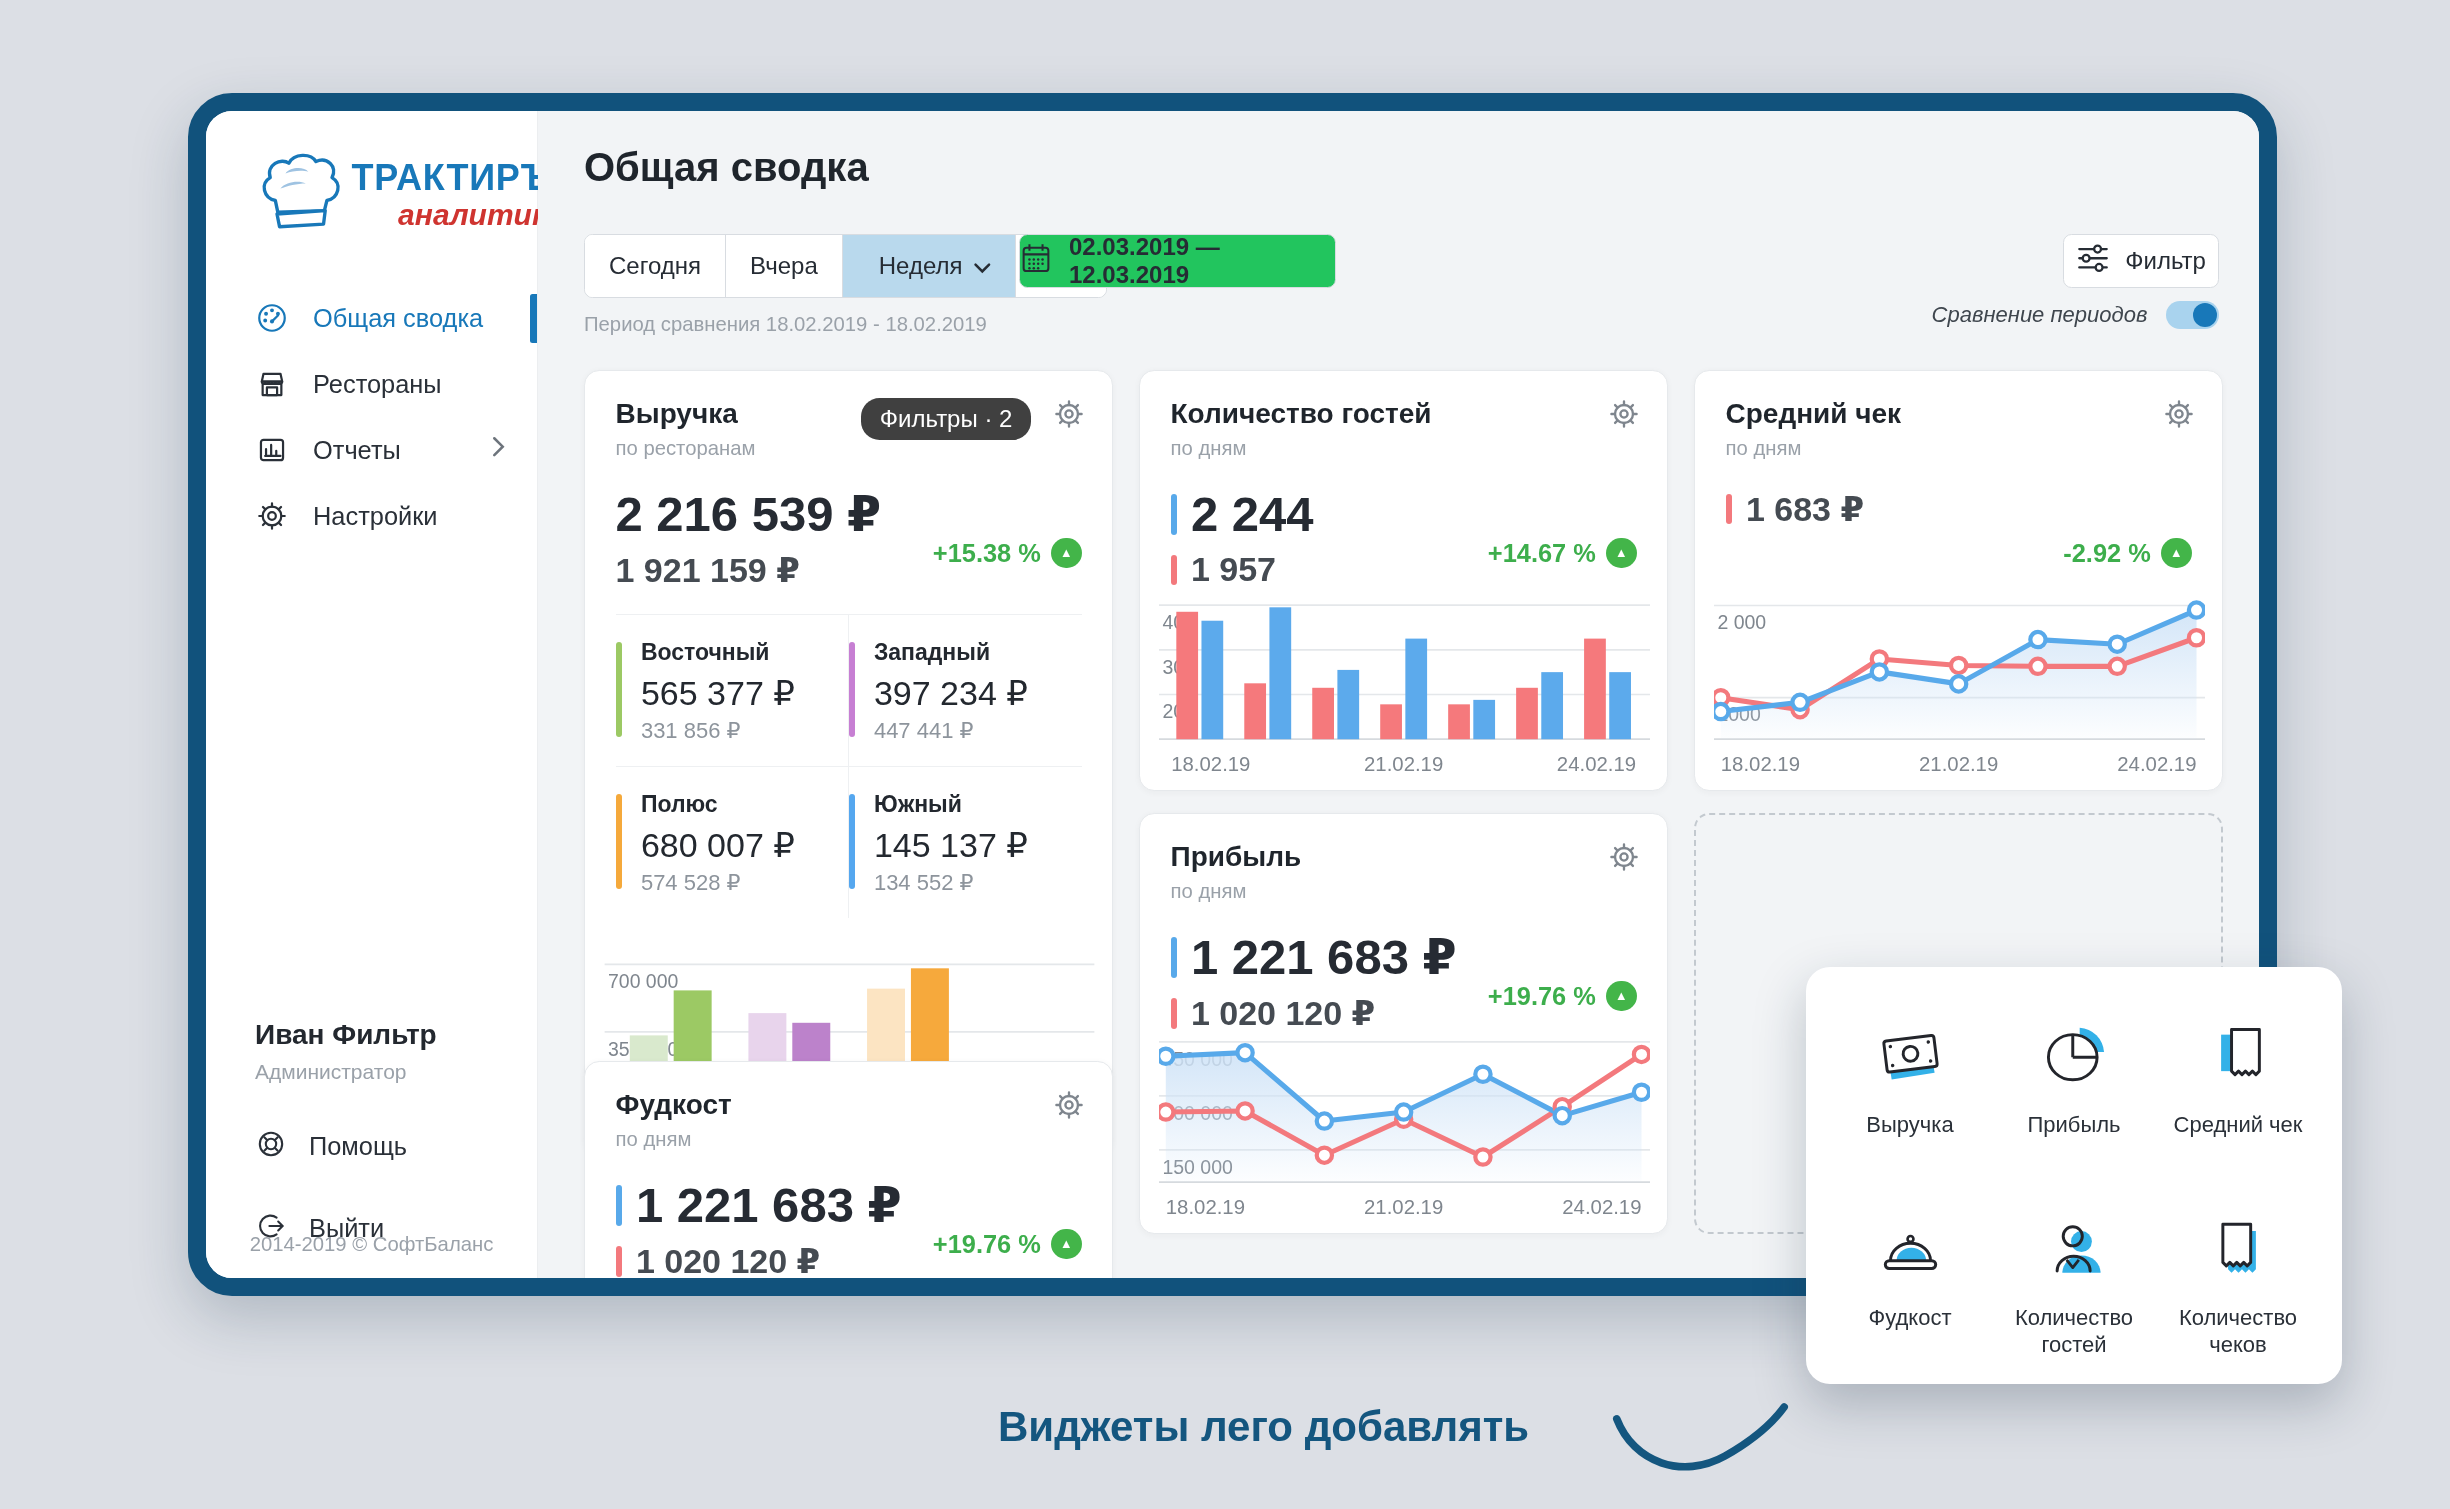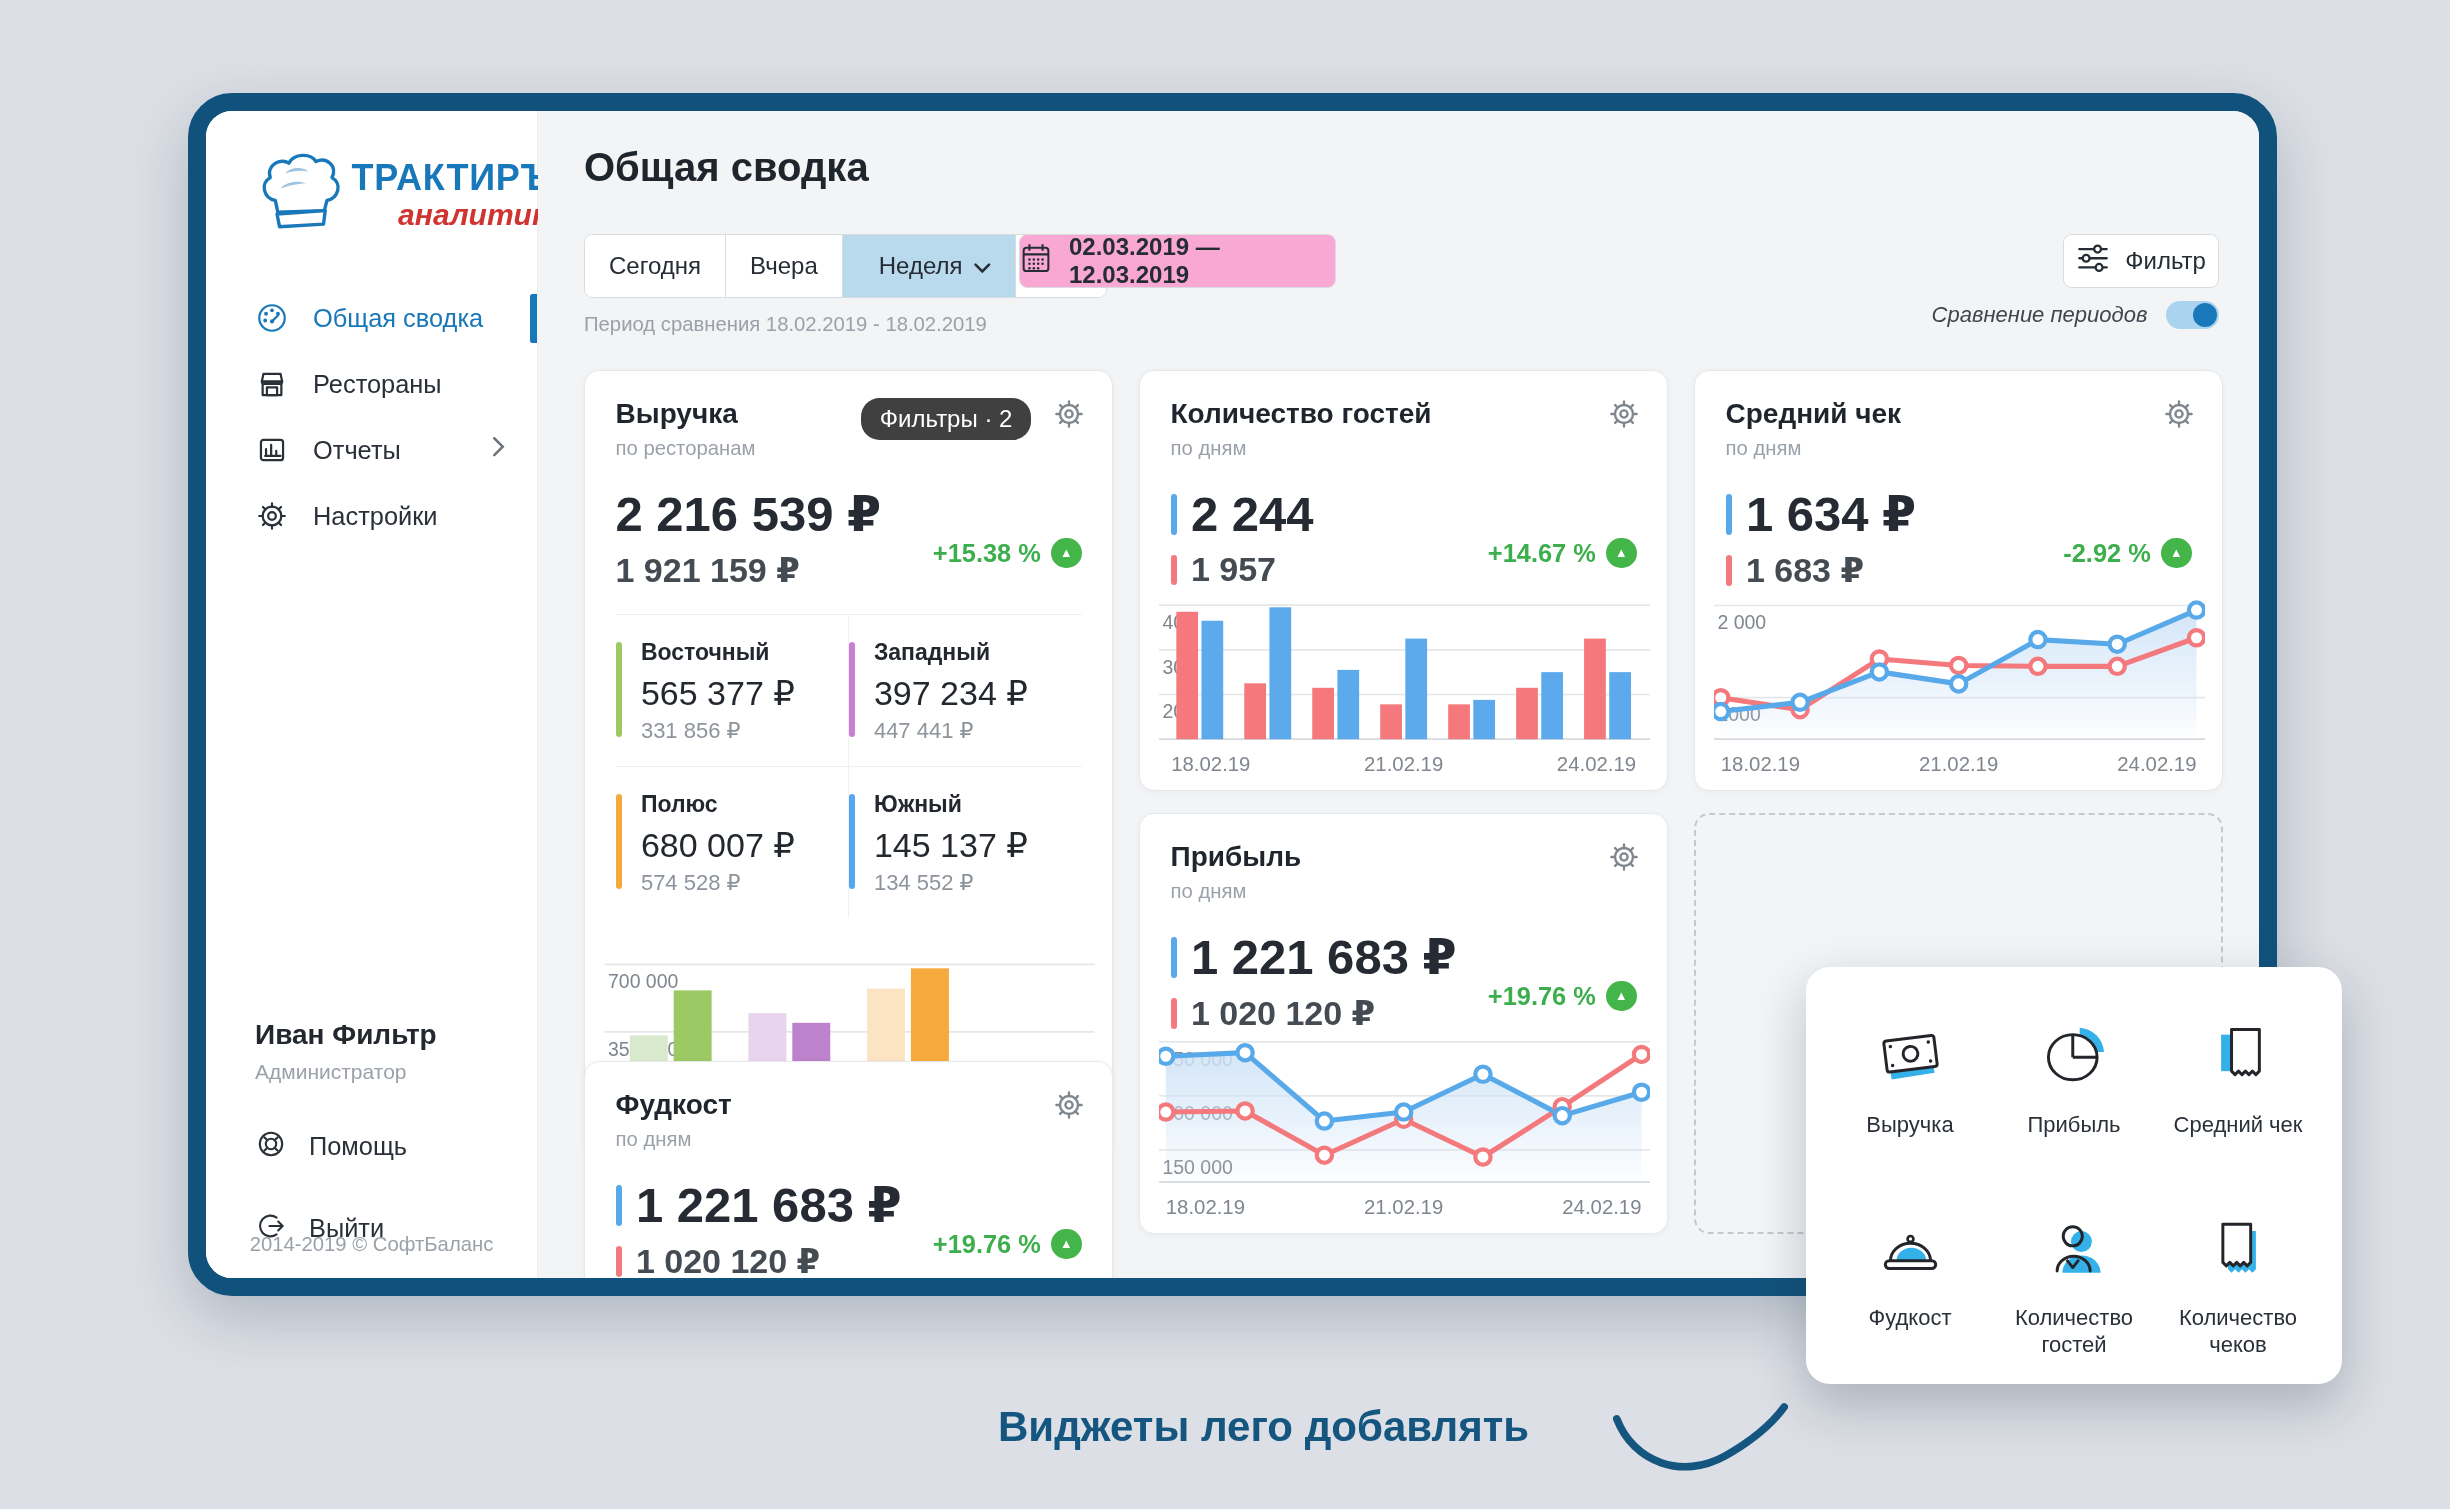--- a/index.html
+++ b/index.html
@@ -41,21 +41,21 @@
 
   
   .main { flex:1; background:#f2f4f6; position:relative; }
   .page-title { position:absolute; left:46px; top:34px; font-size:40px; font-weight:bold; color:#1f252c; }
 
   .tab-group { position:absolute; left:46px; top:123px; height:64px; display:flex; background:#fff; border:1.7px solid #d8dce1; border-radius:8.5px; overflow:hidden; }
   .tab { min-width:90px; padding:0 24px; display:flex; align-items:center; justify-content:center; gap:10.2px; font-size:24px; color:#262c34; border-right:1.7px solid #d8dce1; cursor:pointer; background:#fff; }
   .tab:last-child { border-right:none; }
   .tab.active { background:#b9d9ed;padding-left:36px; }
 
-  .date-btn { position:absolute; left:481px; top:123px; width:317px; height:54px; background:#f9a8d4; border:1.7px solid #d8dce1; border-radius:8.5px; display:flex; align-items:center; justify-content:center; gap:17px; font-size:24px; font-weight:bold; color:#262c34; cursor:pointer; }
+  .date-btn { position:absolute; left:481px; top:123px; width:317px; height:54px; background:#22c55e; border:1.7px solid #d8dce1; border-radius:8.5px; display:flex; align-items:center; justify-content:center; gap:17px; font-size:24px; font-weight:bold; color:#262c34; cursor:pointer; }
   .filter-btn { position:absolute; right:40px; top:123px; width:156px; height:54px; background:#fff; border:1.7px solid #d8dce1; border-radius:8.5px; display:flex; align-items:center; justify-content:center; gap:15.2px; font-size:24px; color:#262c34; cursor:pointer; }
 
   .compare-note { position:absolute; left:46px; top:202px; font-size:20.3px; color:#9aa1a9; }
   .compare-toggle-row { position:absolute; right:40px; top:190px; display:flex; align-items:center; gap:18.6px;font-style:italic; }
   .compare-toggle-label { font-size:22px; color:#3f464e; }
   .toggle { width:53px; height:28px; border-radius:14.4px; background:#a9d3ee; position:relative; cursor:pointer; }
   .toggle .knob { position:absolute; right:1.7px; top:1.7px; width:24.6px; height:24.6px; border-radius:50%; background:#1878b9; }
 
   
   .card { position:absolute; width:529px; background:#fff; border:0.8px solid #e6e9ec; border-radius:15.2px; box-shadow:0 1.7px 6.8px rgba(40,50,60,.04); }
@@ -407,24 +407,20 @@
         <div class="card-title">Средний чек</div>
         <div class="card-sub">по дням</div>
         <span class="gear-btn">
           <svg width="36" height="36" viewBox="0 0 40 40" fill="none" stroke="#7f868e" stroke-width="2.6" stroke-linecap="round">
             <circle cx="20" cy="20" r="10"></circle>
               <circle cx="20" cy="20" r="4"></circle>
             <path d="M20 6 V10 M20 30 V34 M6 20 H10 M30 20 H34 M10.1 10.1 L12.9 12.9 M27.1 27.1 L29.9 29.9 M29.9 10.1 L27.1 12.9 M12.9 27.1 L10.1 29.9"></path>
           </svg>
         </span>
         <div class="vals">
-          <div class="vrow">
-              <span class="vbar blue"></span>
-              <span class="val-main">1 634 ₽</span>
-            </div>
           <div class="vrow">
               <span class="vbar red"></span>
               <span class="val-comp">1 683 ₽</span>
             </div>
           <div class="delta">
             <span class="delta-txt">-2.92 %</span>
             <span class="delta-ic">▲</span>
           </div>
         </div>
       </div>

